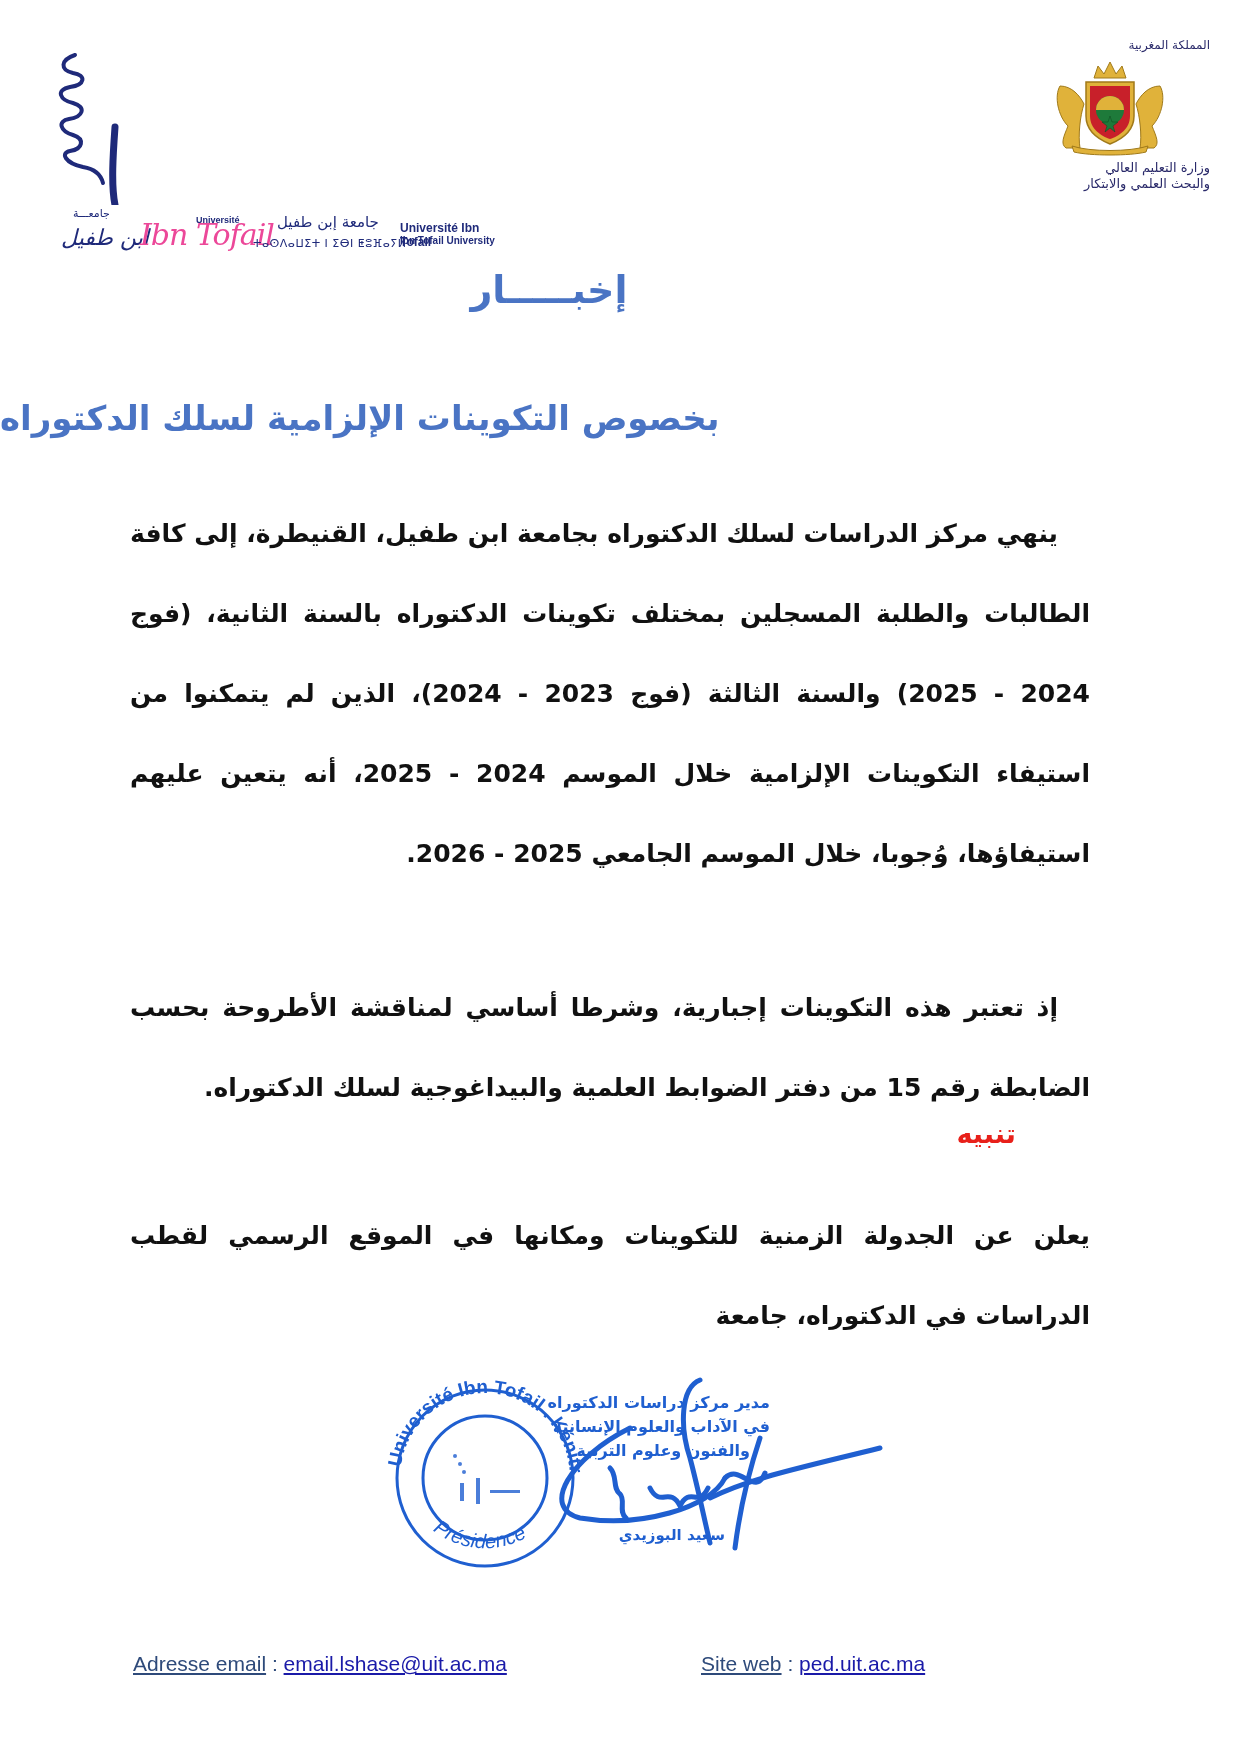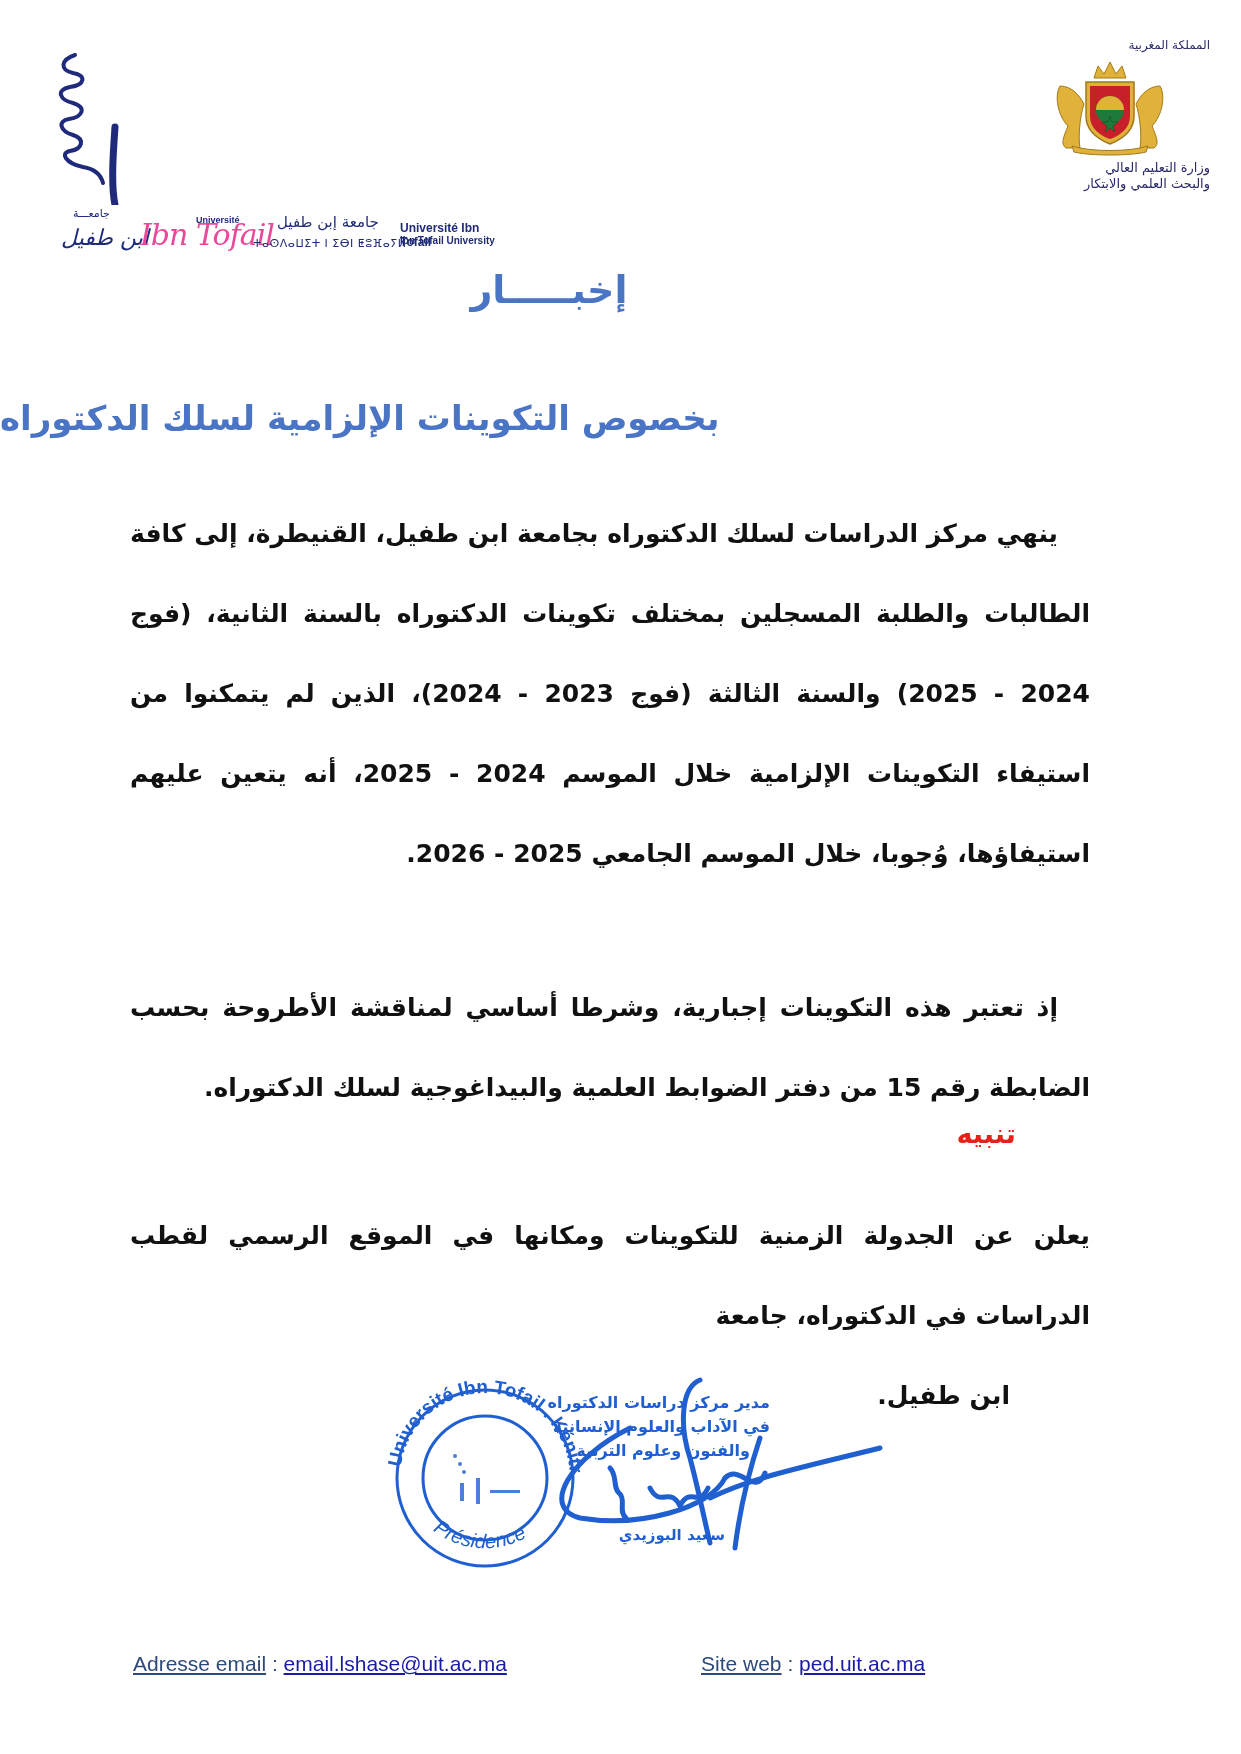--- a/index.html
+++ b/index.html
@@ -105,21 +105,20 @@
 </div>
 
 <div class="para p2">
   <span class="indent"></span><span>إذ تعتبر هذه التكوينات إجبارية، وشرطا أساسي لمناقشة الأطروحة بحسب الضابطة رقم 15 من دفتر الضوابط العلمية والبيداغوجية لسلك الدكتوراه.</span>
 </div>
 
 <div class="notice-label">تنبيه</div>
 
 <div class="para p3">
   <span>يعلن عن الجدولة الزمنية للتكوينات ومكانها في الموقع الرسمي لقطب الدراسات في الدكتوراه، جامعة</span>
-  <span class="p3-end">ابن طفيل.</span>
 </div>
 
 <div class="stamp-area">
   <svg width="520" height="210" viewBox="0 0 520 210">
     <defs>
       <path id="ringTop" d="M20 110 A85 85 0 0 1 190 110"></path>
       <path id="ringBottom" d="M40 150 A85 85 0 0 0 170 150"></path>
     </defs>
     <circle cx="105" cy="110" r="88" fill="none" stroke="#1f5fd0" stroke-width="3"></circle>
     <circle cx="105" cy="110" r="62" fill="none" stroke="#1f5fd0" stroke-width="3"></circle>

